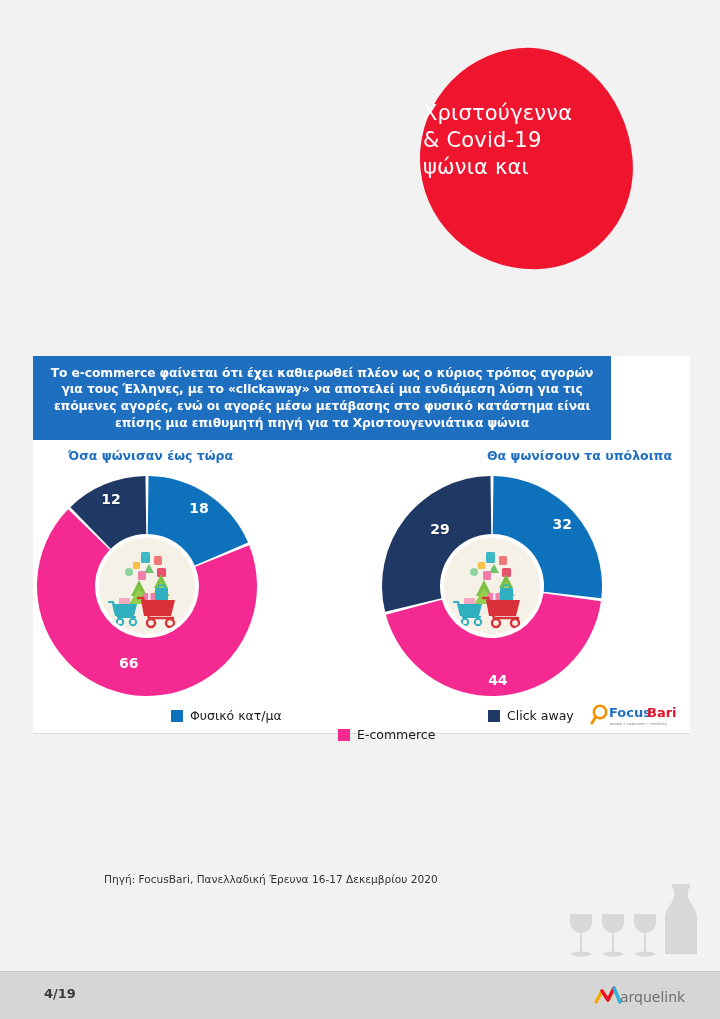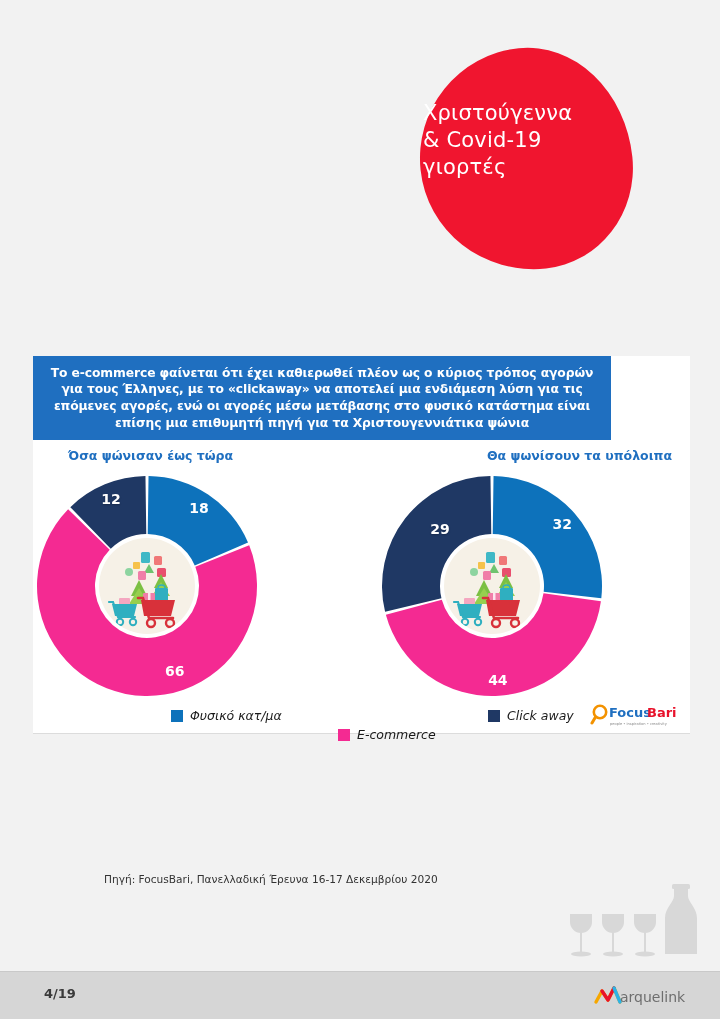--- a/index.html
+++ b/index.html
@@ -64,21 +64,21 @@
     transform:translate(-50%,-50%);white-space:nowrap;
   }
   .donut-label.dark{text-shadow:0 1px 2px rgba(0,0,0,.25);}
 
   
   #legend{
     position:absolute;left:0;top:342px;width:657px;height:36px;
     display:flex;align-items:center;
     border-bottom:1px solid #dcdcdc;box-sizing:border-box;
   }
-  .legend-item{display:flex;align-items:center;white-space:nowrap;font-style:italic;}
+  .legend-item{display:flex;align-items:center;white-space:nowrap;}
   .legend-swatch{width:12px;height:12px;margin-right:7px;display:inline-block;}
   .legend-text{font-size:12.5px;color:#1a1a1a;}
   #legend-item-0{position:absolute;left:138px;}
   #legend-item-1{position:absolute;left:305px;margin-top:38px;}
   #legend-item-2{position:absolute;left:455px;}
 
   
   #focusbari-logo{position:absolute;right:8px;top:4px;width:92px;height:26px;}
 
   
@@ -104,21 +104,21 @@
   }
   #marquelink-logo{position:absolute;right:16px;top:10px;width:112px;height:26px;}
 </style>
 </head>
 <body>
 
 <div id="hero-blob"></div>
 <div id="hero-title">
   <span>Χριστούγεννα</span>
   <span>&amp; Covid-19</span>
-  <span>γιορτές</span>
+  <span>ψώνια και</span>
 </div>
 
 <div id="chart-card">
 
   <div id="banner">
     <div id="banner-text">Το e-commerce φαίνεται ότι έχει καθιερωθεί πλέον ως ο κύριος τρόπος αγορών για τους Έλληνες, με το «clickaway» να αποτελεί μια ενδιάμεση λύση για τις επόμενες αγορές, ενώ οι αγορές μέσω μετάβασης στο φυσικό κατάστημα είναι επίσης μια επιθυμητή πηγή για τα Χριστουγεννιάτικα ψώνια</div>
   </div>
 
   <div class="chart-title" id="chart-title-left">Όσα ψώνισαν έως τώρα</div>
   <div class="chart-title" id="chart-title-right">Θα ψωνίσουν τα υπόλοιπα</div>
@@ -159,21 +159,21 @@
         <circle cx="52" cy="85" r="4" fill="none" stroke="#D8313A" stroke-width="2.4"></circle>
         <circle cx="71" cy="85" r="4" fill="none" stroke="#D8313A" stroke-width="2.4"></circle>
 
         <path d="M13 66 h25 l-3 12 h-19 z" fill="#2FAFC0"></path>
         <path d="M10 64 h4 l5 15 h17" fill="none" stroke="#2FAFC0" stroke-width="2.2" stroke-linecap="round"></path>
         <circle cx="21" cy="84" r="3.2" fill="none" stroke="#2FAFC0" stroke-width="2"></circle>
         <circle cx="34" cy="84" r="3.2" fill="none" stroke="#2FAFC0" stroke-width="2"></circle>
       </svg>
     </div>
     <div class="donut-label" id="dl0-0" style="left: 166.09px; top: 36.0414px;">18</div>
-    <div class="donut-label" id="dl0-1" style="left: 95.7083px; top: 199px; margin-left: 46px;">66</div>
+    <div class="donut-label" id="dl0-1" style="left: 95.7083px; top: 191px;">66</div>
     <div class="donut-label dark" id="dl0-2" style="left: 78.1196px; top: 27.3771px;">12</div>
   </div>
 
   <div class="donut-wrap" id="donut-right">
     <svg class="donut-svg" viewBox="0 0 228 228">
       <g id="donut-right-slices">
           <path d="M115.53583983730599 4.010722358976537 A110 110 0 0 1 223.3144711076656 126.2615825426958 L165.675931796351 119.79638447472892 A52 52 0 0 0 114.72603337763556 62.00506875151618 Z" fill="#0D72BB"></path>
           <path d="M222.92948756157273 129.3090411056072 A110 110 0 0 1 7.848185608045753 142.84080965049517 L63.81914228743981 127.63383728932499 A52 52 0 0 0 165.49393957456167 121.23700124992341 Z" fill="#F42A92"></path>
           <path d="M7.084289936359937 139.865632441285 A110 110 0 0 1 112.464160162694 4.010722358976537 L113.27396662236444 62.00506875151618 A52 52 0 0 0 63.458027969915605 126.22738988133473 Z" fill="#1F3864"></path>
         </g>

